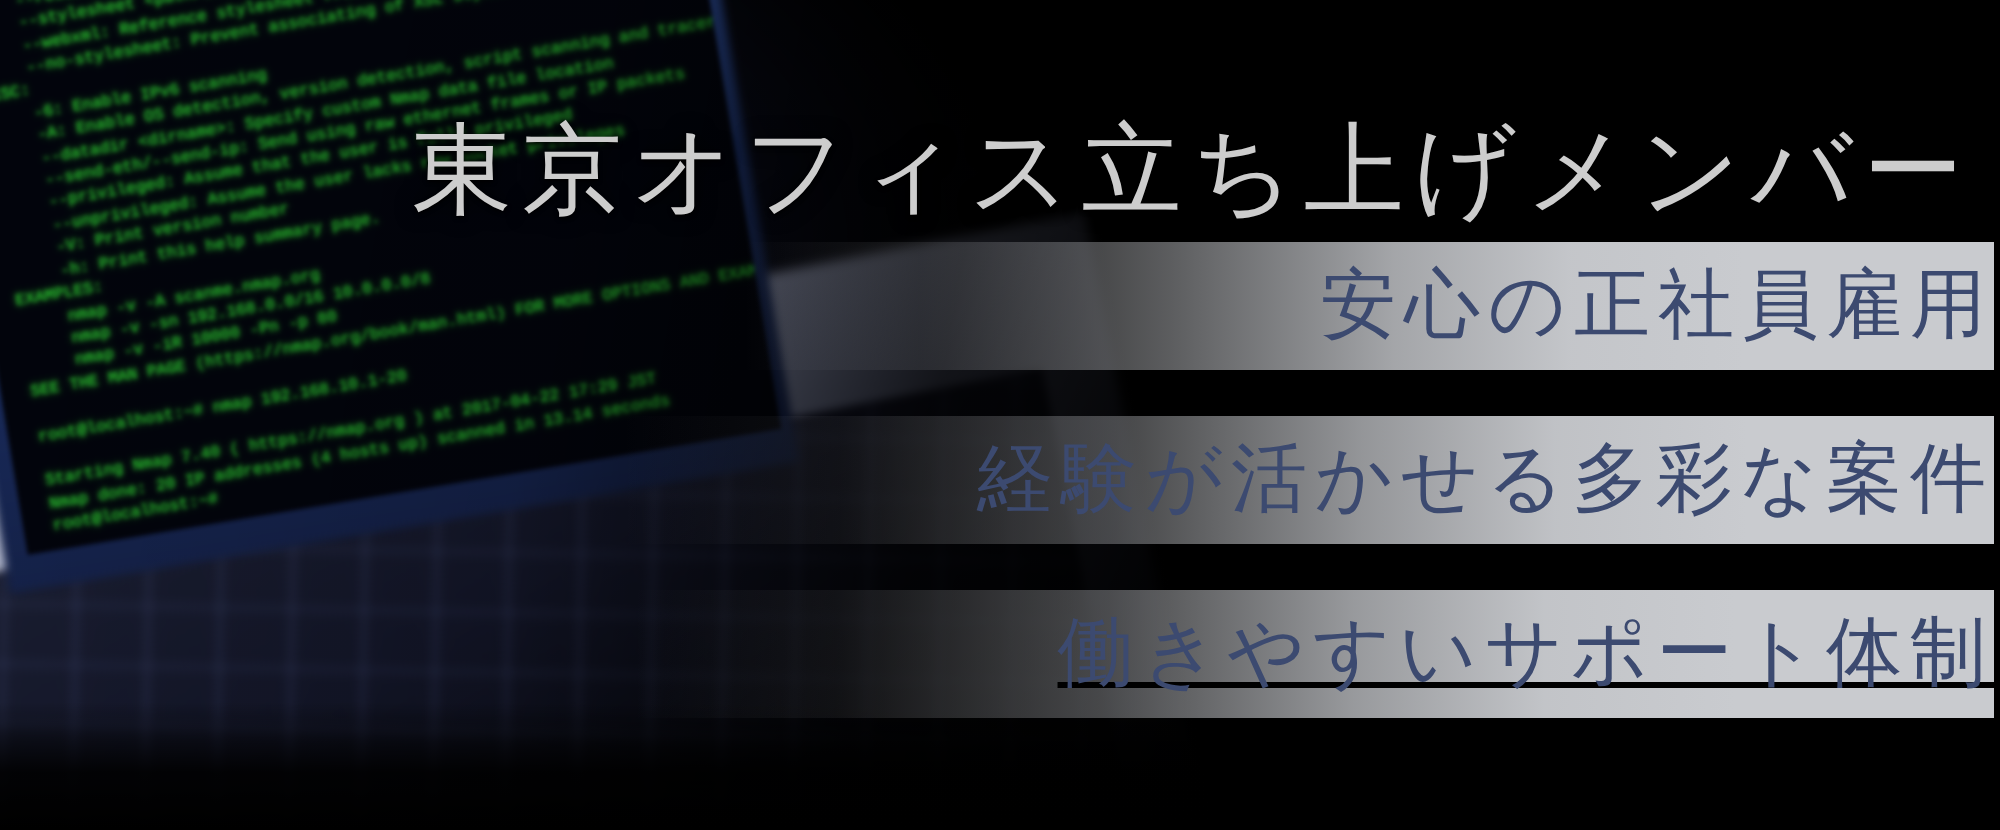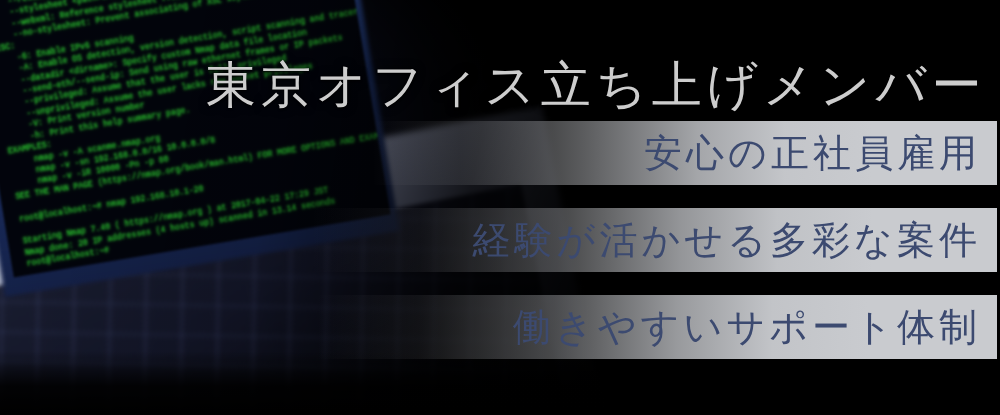--- a/index.html
+++ b/index.html
@@ -134,30 +134,30 @@
         rgba(200,202,206,0) 0%,
         rgba(200,202,206,.10) 14%,
         rgba(200,202,206,.46) 34%,
         rgba(200,202,206,.82) 52%,
         rgba(202,204,208,.97) 66%,
         #c9cbcf 80%,
         #c9cbcf 100%);
   }
   .bar-label {
     position: relative;
-    padding-right: 16px;
+    padding-right: 0;
     font-size: 38px;
     line-height: 44px;
     letter-spacing: 4px;
     color: #3c4a70;
     white-space: nowrap;
   }
   #bar1 { top: 121px; left: 372px; }
   #bar2 { top: 208px; left: 310px; }
-  #bar3 { top: 295px; left: 316px; }
+  #bar3 { top: 295px; left: 316px; text-decoration: underline; }
   #bar2 .bar-bg {
     background: linear-gradient(90deg,
         rgba(200,202,206,0) 0%,
         rgba(200,202,206,.06) 16%,
         rgba(200,202,206,.34) 36%,
         rgba(200,202,206,.74) 54%,
         rgba(202,204,208,.95) 68%,
         #c9cbcf 82%,
         #c9cbcf 100%);
   }

